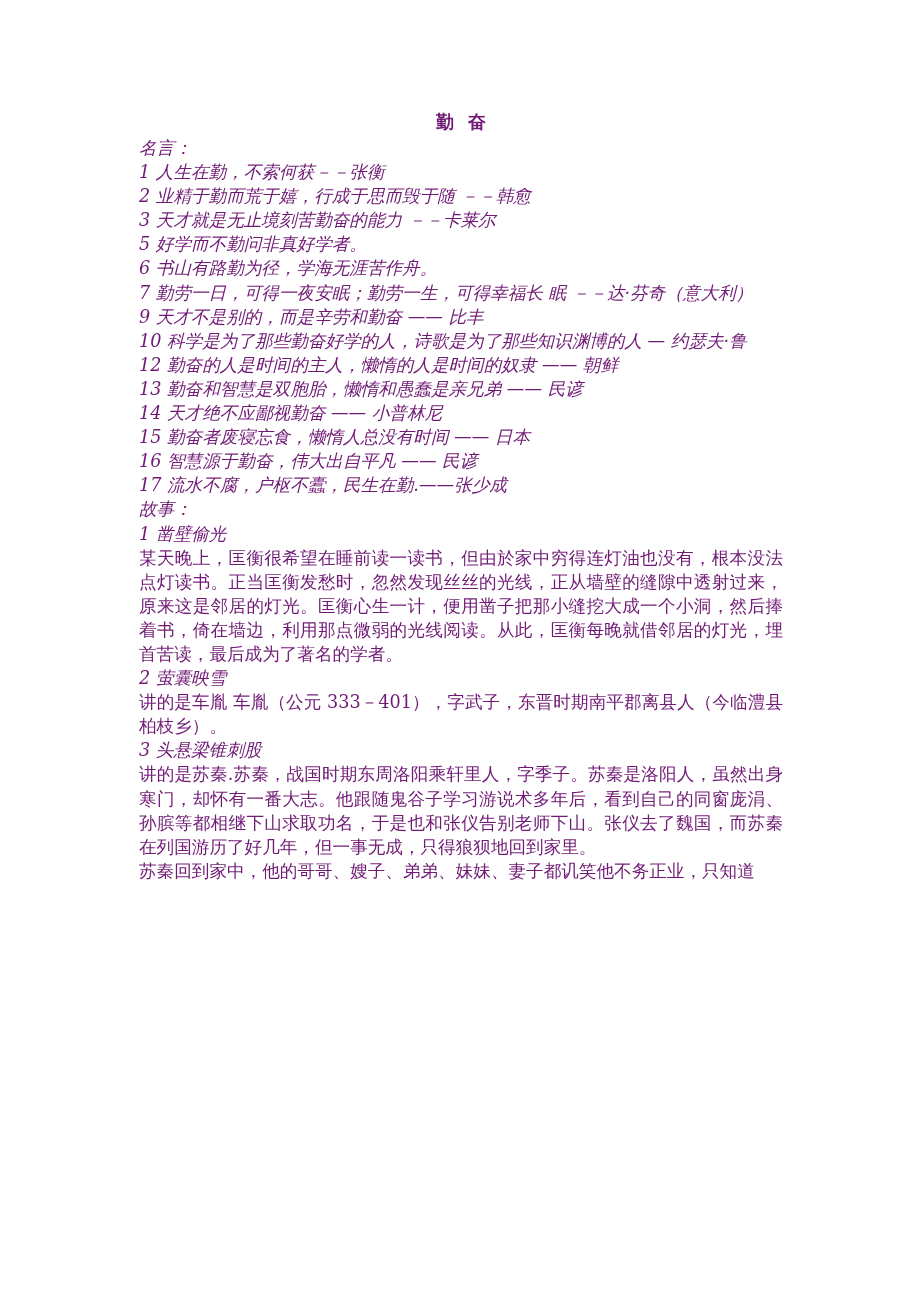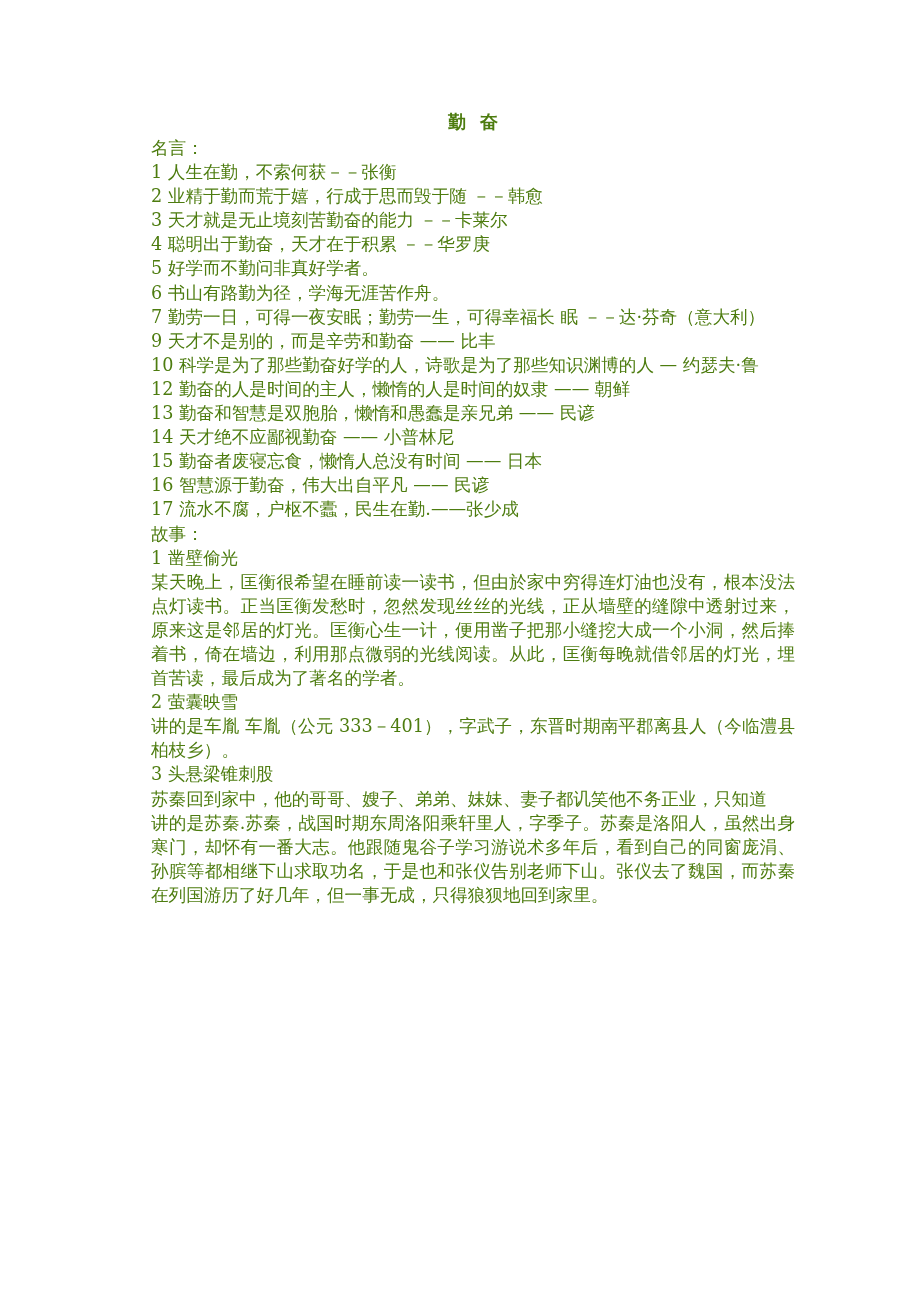--- a/index.html
+++ b/index.html
@@ -1,41 +1,40 @@
 <!DOCTYPE html>
 <html><head>
 <meta charset="utf-8">
 <style>
   html, body { margin: 0; padding: 0; background: #ffffff; }
   body { width: 920px; height: 1302px; position: relative; overflow: hidden; }
   .page {
     position: absolute; left: 139px; top: 104px; width: 644px;
     font-family: "DejaVu Serif", "Liberation Serif", serif;
-    color: #4d7c0f; font-size: 17.6px; line-height: 24.1px; margin-left: 12px;
+    color: #701a75; font-size: 17.6px; line-height: 24.1px;
   }
   .title {
     text-align: center; font-weight: bold; font-size: 18px;
     letter-spacing: 14px; height: 32px; line-height: 36px;
     padding-left: 14px;
   }
-  .line { white-space: nowrap; }
+  .line { white-space: nowrap; font-style: italic; }
   .para { text-align: justify; text-justify: inter-character; word-break: break-all; }
 </style>
 </head>
 <body>
 
 <div class="page">
   <div class="title">勤奋</div>
 
   <div class="line">名言：</div>
   <div>
     <div class="line">1 人生在勤，不索何获－－张衡</div>
     <div class="line">2  业精于勤而荒于嬉，行成于思而毁于随  －－韩愈</div>
     <div class="line">3  天才就是无止境刻苦勤奋的能力  －－卡莱尔</div>
-    <div class="line">4  聪明出于勤奋，天才在于积累  －－华罗庚</div>
     <div class="line">5  好学而不勤问非真好学者。</div>
     <div class="line">6  书山有路勤为径，学海无涯苦作舟。</div>
     <div class="line">7  勤劳一日，可得一夜安眠；勤劳一生，可得幸福长  眠  －－达·芬奇（意大利）</div>
     <div class="line">9 天才不是别的，而是辛劳和勤奋  ——  比丰</div>
     <div class="line">10 科学是为了那些勤奋好学的人，诗歌是为了那些知识渊博的人  —  约瑟夫·鲁</div>
     <div class="line">12 勤奋的人是时间的主人，懒惰的人是时间的奴隶  ——  朝鲜</div>
     <div class="line">13 勤奋和智慧是双胞胎，懒惰和愚蠢是亲兄弟  ——  民谚</div>
     <div class="line">14 天才绝不应鄙视勤奋  ——  小普林尼</div>
     <div class="line">15 勤奋者废寝忘食，懒惰人总没有时间  ——  日本</div>
     <div class="line">16 智慧源于勤奋，伟大出自平凡  ——  民谚</div>
@@ -49,16 +48,16 @@
     <div class="para">某天晚上，匡衡很希望在睡前读一读书，但由於家中穷得连灯油也没有，根本没法点灯读书。正当匡衡发愁时，忽然发现丝丝的光线，正从墙壁的缝隙中透射过来，原来这是邻居的灯光。匡衡心生一计，便用凿子把那小缝挖大成一个小洞，然后捧着书，倚在墙边，利用那点微弱的光线阅读。从此，匡衡每晚就借邻居的灯光，埋首苦读，最后成为了著名的学者。</div>
   </div>
 
   <div>
     <div class="line">2 萤囊映雪</div>
     <div class="para">讲的是车胤  车胤（公元 333－401），字武子，东晋时期南平郡离县人（今临澧县柏枝乡）。</div>
   </div>
 
   <div>
     <div class="line">3 头悬梁锥刺股</div>
+    <div class="para">讲的是苏秦.苏秦，战国时期东周洛阳乘轩里人，字季子。苏秦是洛阳人，虽然出身寒门，却怀有一番大志。他跟随鬼谷子学习游说术多年后，看到自己的同窗庞涓、孙膑等都相继下山求取功名，于是也和张仪告别老师下山。张仪去了魏国，而苏秦在列国游历了好几年，但一事无成，只得狼狈地回到家里。</div>
     <div class="para">苏秦回到家中，他的哥哥、嫂子、弟弟、妹妹、妻子都讥笑他不务正业，只知道</div>
-    <div class="para">讲的是苏秦.苏秦，战国时期东周洛阳乘轩里人，字季子。苏秦是洛阳人，虽然出身寒门，却怀有一番大志。他跟随鬼谷子学习游说术多年后，看到自己的同窗庞涓、孙膑等都相继下山求取功名，于是也和张仪告别老师下山。张仪去了魏国，而苏秦在列国游历了好几年，但一事无成，只得狼狈地回到家里。</div>
   </div>
 </div>
 
 </body></html>

